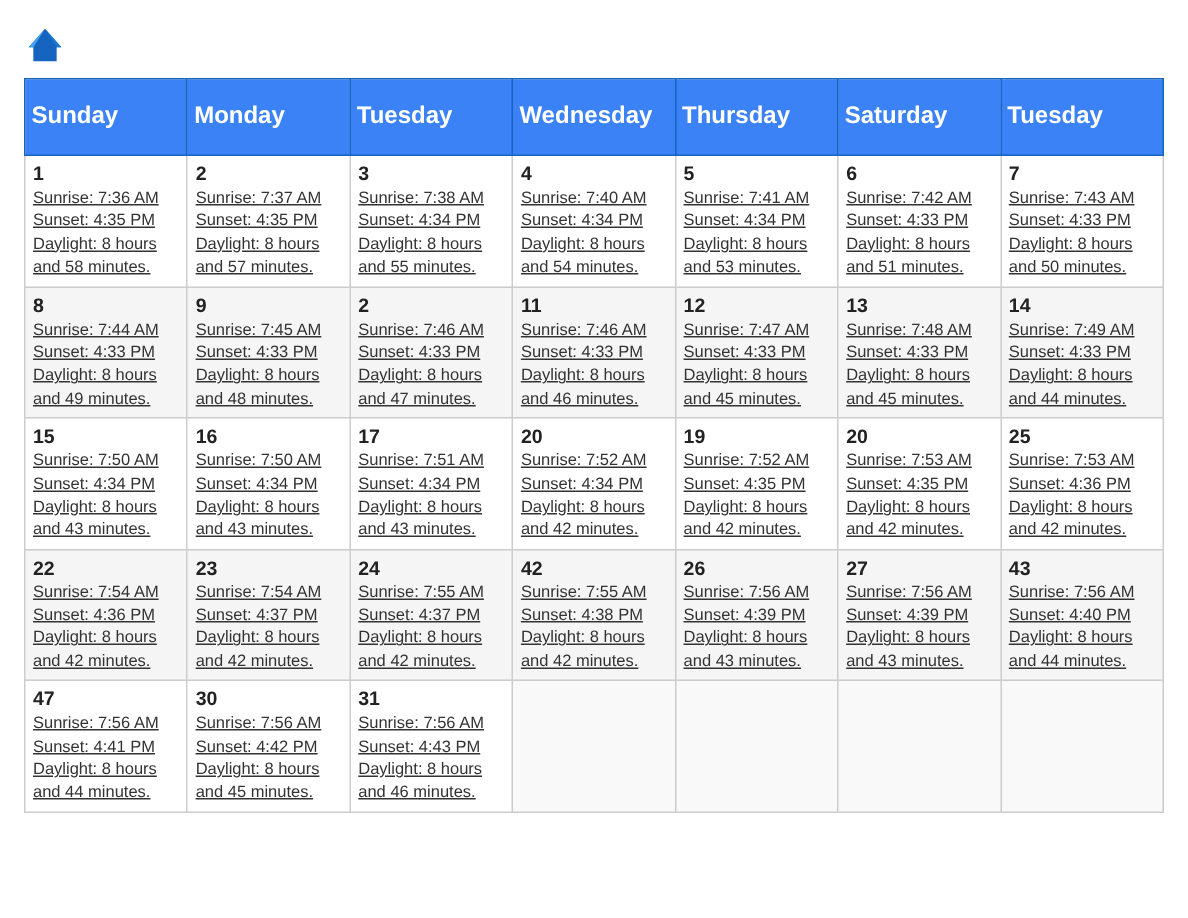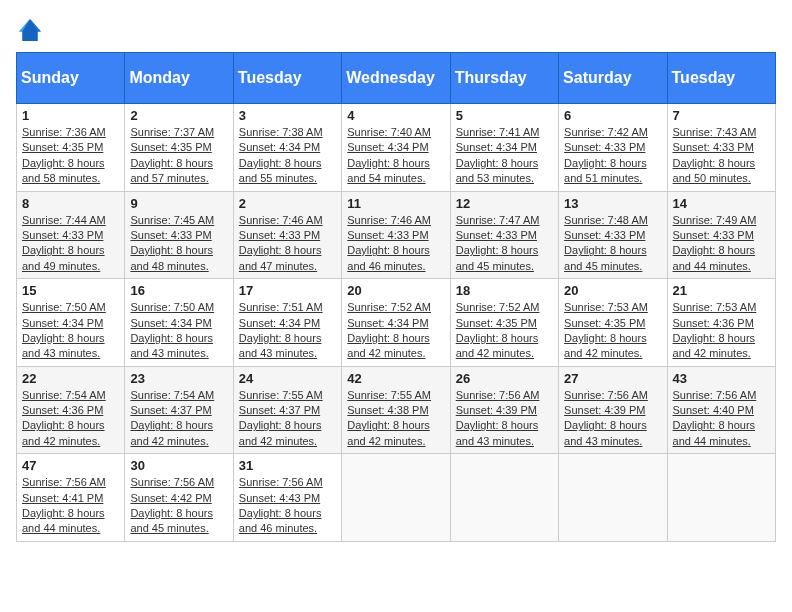--- a/index.html
+++ b/index.html
@@ -263,37 +263,37 @@
       </td>
         <td>
         <span class="day-num">20</span>
         <div class="day-info">
           Sunrise: 7:52 AM<br>
           Sunset: 4:34 PM<br>
           Daylight: 8 hours and 42 minutes.
         </div>
       </td>
         <td>
-        <span class="day-num">18</span>
+        <span class="day-num">19</span>
         <div class="day-info">
           Sunrise: 7:52 AM<br>
           Sunset: 4:35 PM<br>
           Daylight: 8 hours and 42 minutes.
         </div>
       </td>
         <td>
         <span class="day-num">20</span>
         <div class="day-info">
           Sunrise: 7:53 AM<br>
           Sunset: 4:35 PM<br>
           Daylight: 8 hours and 42 minutes.
         </div>
       </td>
         <td>
-        <span class="day-num">21</span>
+        <span class="day-num">25</span>
         <div class="day-info">
           Sunrise: 7:53 AM<br>
           Sunset: 4:36 PM<br>
           Daylight: 8 hours and 42 minutes.
         </div>
       </td>
       </tr>
       <tr>
         <td>
         <span class="day-num">22</span>

